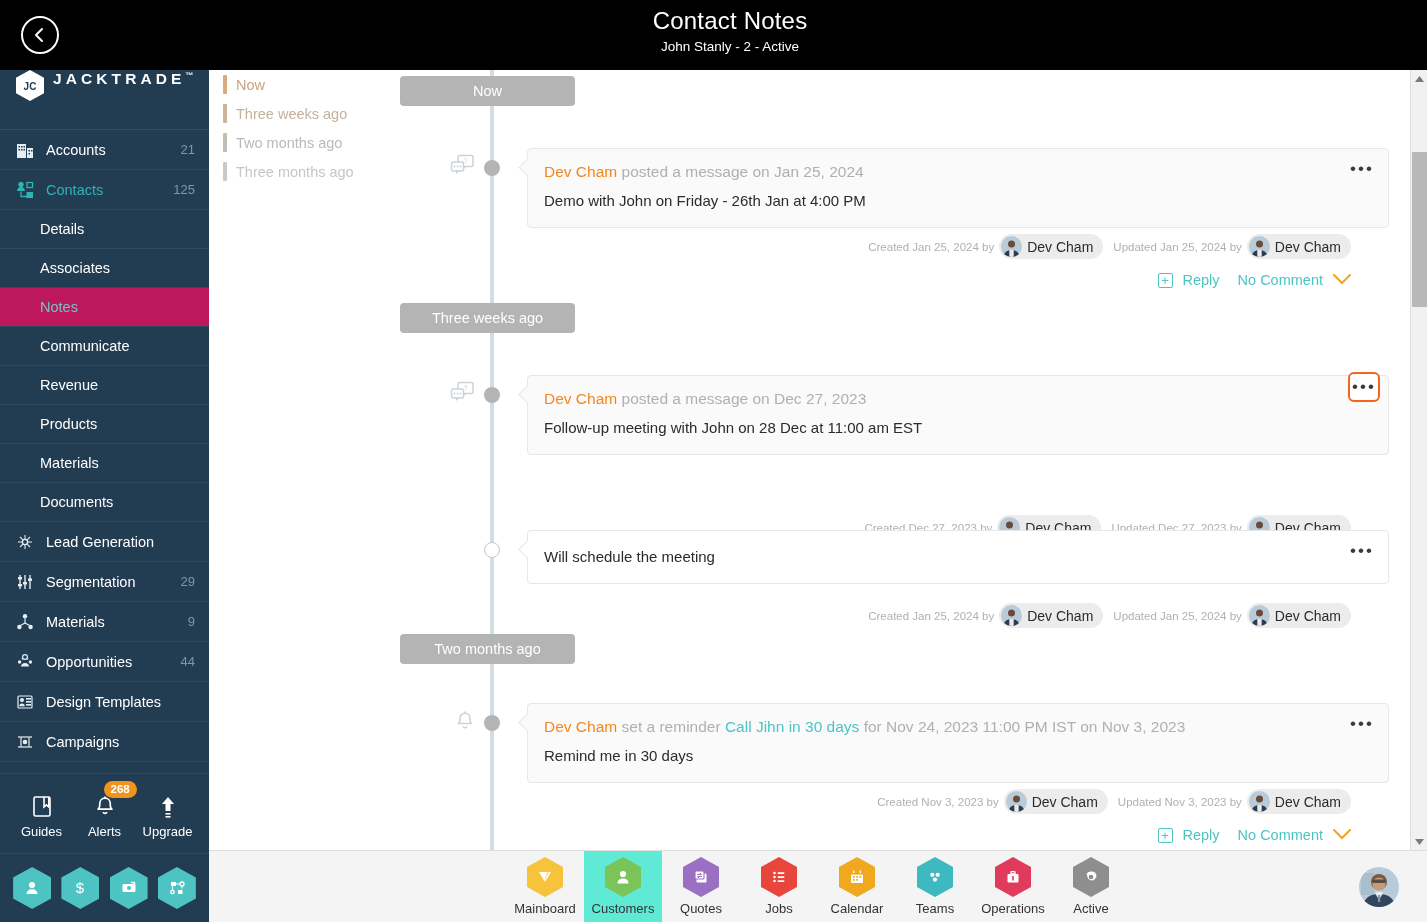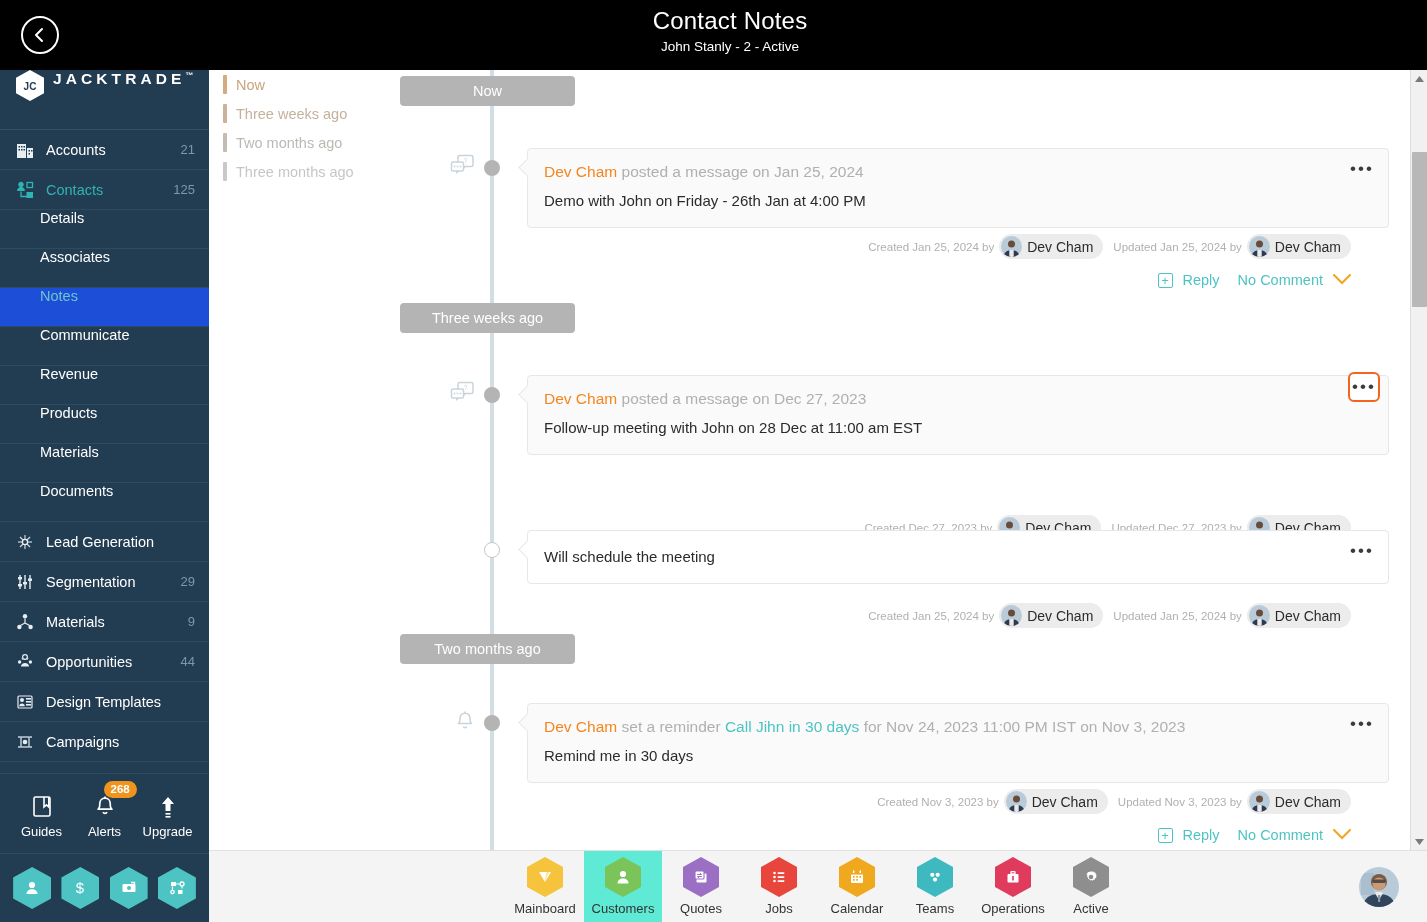--- a/index.html
+++ b/index.html
@@ -52,25 +52,25 @@
     border-bottom:1px solid #2e4a61;
     color:#ffffff; font-size:14.5px;
   }
   .nav-item .ico { width:22px; height:22px; flex:0 0 auto; margin-right:10px; display:flex; align-items:center; justify-content:center;}
   .nav-item .lbl { flex:1 1 auto; white-space:nowrap; }
   .nav-item .cnt { color:#7b98ae; font-size:13px; }
   .nav-item.active > .lbl { color:#2fb4b4; }
   .nav-item.active .ico svg { stroke:#2fb4b4; fill:#2fb4b4; }
 
   .sub-item {
-    height:39px; display:flex; padding-left:40px;
+    height:39px; display:flex; align-items:center; padding-left:40px;
     color:#ffffff; font-size:14.5px; cursor:pointer;
     border-bottom:1px solid #2e4a61;
   }
-  .sub-item.selected { background:#1d4ed8; color:#6fc6c6; }
+  .sub-item.selected { background:#be185d; color:#6fc6c6; }
 
   #sidebar-spacer { flex:1 1 auto; border-bottom:1px solid #2e4a61;}
 
   #quick-actions {
     height:80px; display:flex; align-items:center; justify-content:space-around;
     padding:0 10px; border-bottom:1px solid #2e4a61;
   }
   .qa { display:flex; flex-direction:column; align-items:center; cursor:pointer; position:relative; width:60px;}
   .qa .qico { height:30px; display:flex; align-items:flex-end; justify-content:center;}
   .qa .qlbl { color:#ffffff; font-size:13px; margin-top:5px;}

